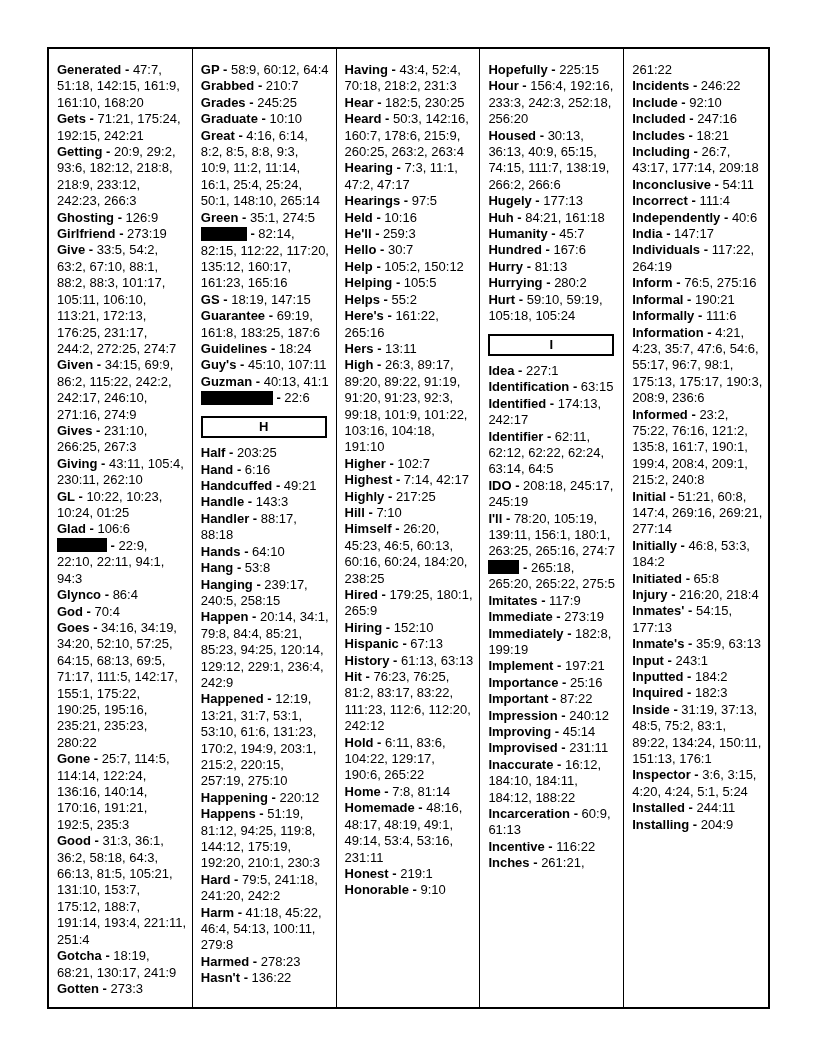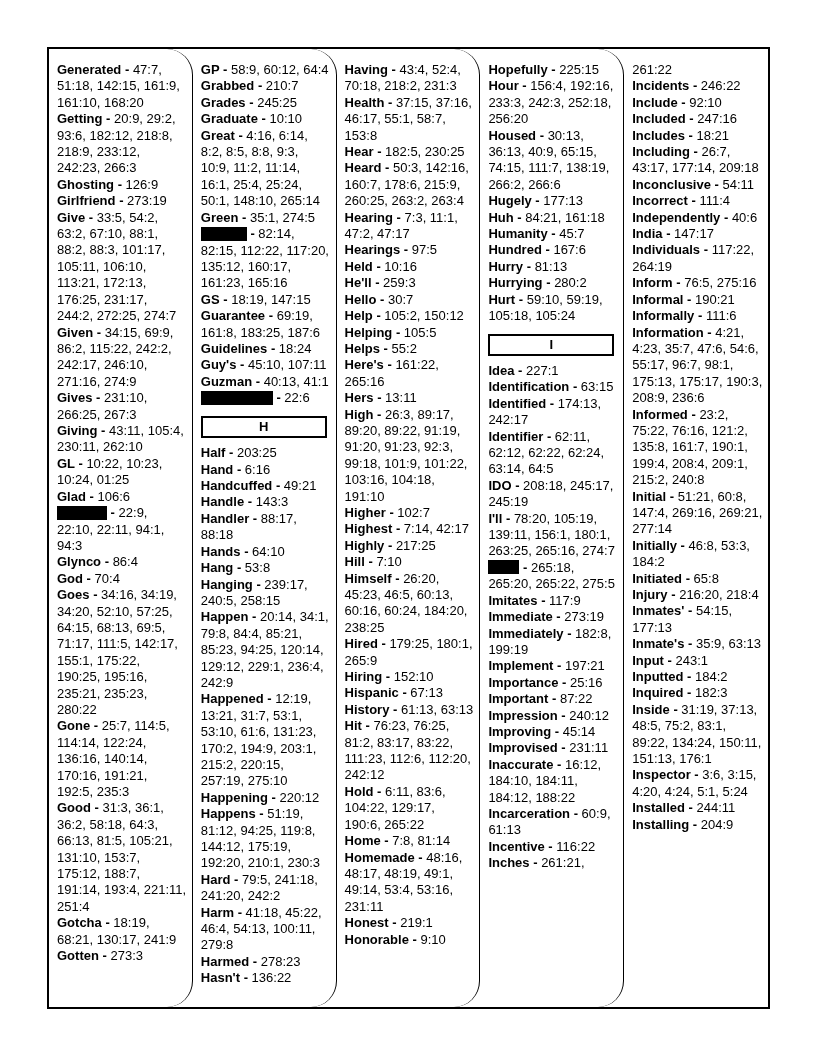--- a/index.html
+++ b/index.html
@@ -26,21 +26,20 @@
     background: #fff;
   }
   .col {
     flex: 1 1 20%;
     border-right: 1px solid #000;
     box-sizing: border-box;
     padding: 13px 5px 0 8px;
     font-size: 13px;
     line-height: 16.4px;
     overflow: hidden;
-    border-radius: 26px;
   }
   .col:last-child { border-right: none; }
   .entry { margin: 0; }
   .word { font-weight: bold; }
   .section-box {
     border: 2px solid #000;
     font-weight: bold;
     text-align: center;
     margin: 9px 4px 7px 0;
     padding: 1px 0;
@@ -54,20 +53,21 @@
     margin-bottom: 2px;
   }
 </style>
 </head>
 <body>
 
 <div class="page-box">
 
   <div style="display:contents"><div class="col">
         <div class="entry"><span class="word">Generated</span><span class="word"> - </span><span>47:7, 51:18, 142:15, 161:9, 161:10, 168:20</span></div>
+        <div class="entry"><span class="word">Gets</span><span class="word"> - </span><span>71:21, 175:24, 192:15, 242:21</span></div>
         <div class="entry"><span class="word">Getting</span><span class="word"> - </span><span>20:9, 29:2, 93:6, 182:12, 218:8, 218:9, 233:12, 242:23, 266:3</span></div>
         <div class="entry"><span class="word">Ghosting</span><span class="word"> - </span><span>126:9</span></div>
         <div class="entry"><span class="word">Girlfriend</span><span class="word"> - </span><span>273:19</span></div>
         <div class="entry"><span class="word">Give</span><span class="word"> - </span><span>33:5, 54:2, 63:2, 67:10, 88:1, 88:2, 88:3, 101:17, 105:11, 106:10, 113:21, 172:13, 176:25, 231:17, 244:2, 272:25, 274:7</span></div>
         <div class="entry"><span class="word">Given</span><span class="word"> - </span><span>34:15, 69:9, 86:2, 115:22, 242:2, 242:17, 246:10, 271:16, 274:9</span></div>
         <div class="entry"><span class="word">Gives</span><span class="word"> - </span><span>231:10, 266:25, 267:3</span></div>
         <div class="entry"><span class="word">Giving</span><span class="word"> - </span><span>43:11, 105:4, 230:11, 262:10</span></div>
         <div class="entry"><span class="word">GL</span><span class="word"> - </span><span>10:22, 10:23, 10:24, 01:25</span></div>
         <div class="entry"><span class="word">Glad</span><span class="word"> - </span><span>106:6</span></div>
         <div class="entry"><span class="redact" style="width: 50px;"></span><span class="word"> - </span><span>22:9, 22:10, 22:11, 94:1, 94:3</span></div>
@@ -104,21 +104,20 @@
         <div class="entry"><span class="word">Happen</span><span class="word"> - </span><span>20:14, 34:1, 79:8, 84:4, 85:21, 85:23, 94:25, 120:14, 129:12, 229:1, 236:4, 242:9</span></div>
         <div class="entry"><span class="word">Happened</span><span class="word"> - </span><span>12:19, 13:21, 31:7, 53:1, 53:10, 61:6, 131:23, 170:2, 194:9, 203:1, 215:2, 220:15, 257:19, 275:10</span></div>
         <div class="entry"><span class="word">Happening</span><span class="word"> - </span><span>220:12</span></div>
         <div class="entry"><span class="word">Happens</span><span class="word"> - </span><span>51:19, 81:12, 94:25, 119:8, 144:12, 175:19, 192:20, 210:1, 230:3</span></div>
         <div class="entry"><span class="word">Hard</span><span class="word"> - </span><span>79:5, 241:18, 241:20, 242:2</span></div>
         <div class="entry"><span class="word">Harm</span><span class="word"> - </span><span>41:18, 45:22, 46:4, 54:13, 100:11, 279:8</span></div>
         <div class="entry"><span class="word">Harmed</span><span class="word"> - </span><span>278:23</span></div>
         <div class="entry"><span class="word">Hasn't</span><span class="word"> - </span><span>136:22</span></div>
       </div><div class="col">
         <div class="entry"><span class="word">Having</span><span class="word"> - </span><span>43:4, 52:4, 70:18, 218:2, 231:3</span></div>
-        <div class="entry"><span class="word">Health</span><span class="word"> - </span><span>37:15, 37:16, 46:17, 55:1, 58:7, 153:8</span></div>
         <div class="entry"><span class="word">Hear</span><span class="word"> - </span><span>182:5, 230:25</span></div>
         <div class="entry"><span class="word">Heard</span><span class="word"> - </span><span>50:3, 142:16, 160:7, 178:6, 215:9, 260:25, 263:2, 263:4</span></div>
         <div class="entry"><span class="word">Hearing</span><span class="word"> - </span><span>7:3, 11:1, 47:2, 47:17</span></div>
         <div class="entry"><span class="word">Hearings</span><span class="word"> - </span><span>97:5</span></div>
         <div class="entry"><span class="word">Held</span><span class="word"> - </span><span>10:16</span></div>
         <div class="entry"><span class="word">He'll</span><span class="word"> - </span><span>259:3</span></div>
         <div class="entry"><span class="word">Hello</span><span class="word"> - </span><span>30:7</span></div>
         <div class="entry"><span class="word">Help</span><span class="word"> - </span><span>105:2, 150:12</span></div>
         <div class="entry"><span class="word">Helping</span><span class="word"> - </span><span>105:5</span></div>
         <div class="entry"><span class="word">Helps</span><span class="word"> - </span><span>55:2</span></div>

